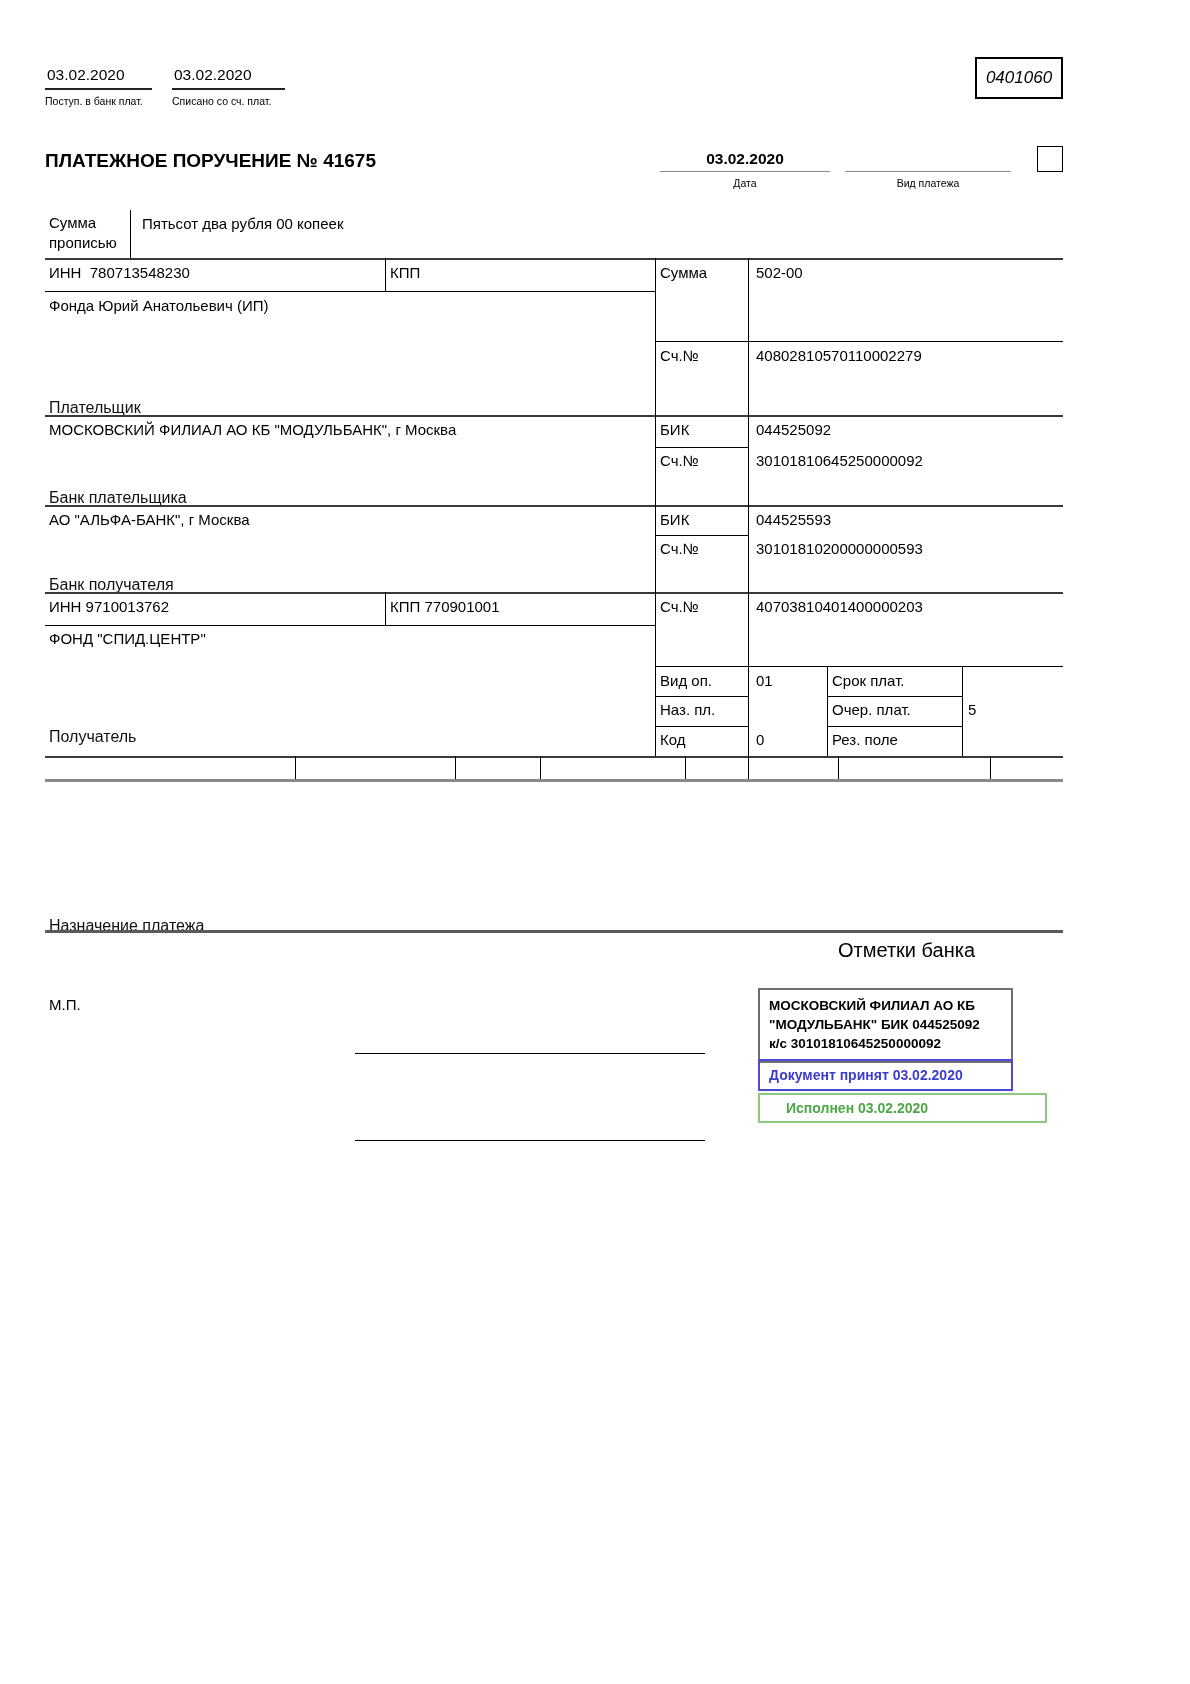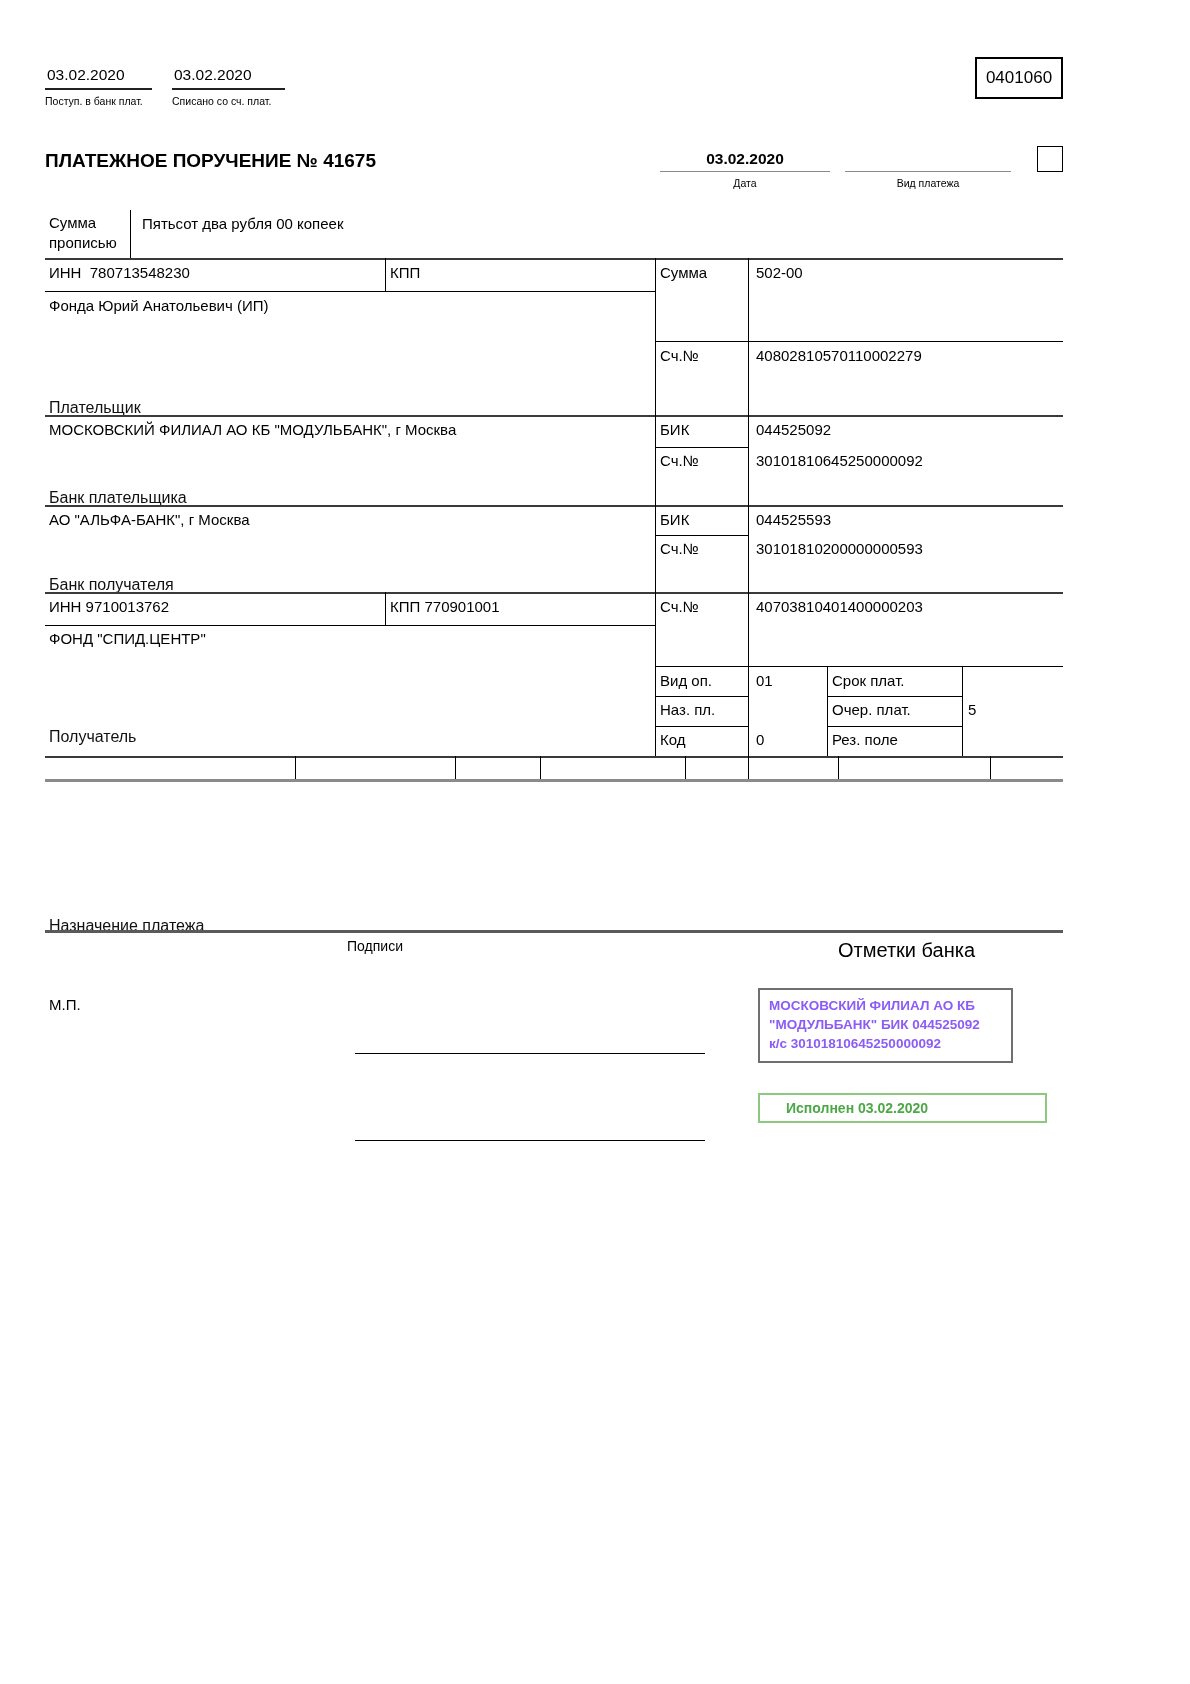--- a/index.html
+++ b/index.html
@@ -8,29 +8,29 @@
   .t{position:absolute;font-size:15px;line-height:1.25;white-space:pre;}
   .sm{position:absolute;font-size:16px;line-height:1.1;white-space:pre;color:#111;}
   .hl{position:absolute;background:#000;height:1px;}
   .vl{position:absolute;background:#000;width:1px;}
   .hl2{position:absolute;background:#3a3a3a;height:2px;}
   .hl3{position:absolute;background:#8a8a8a;height:3px;}
   .hdr-date{position:absolute;}
   .hdr-date-val{font-size:15.5px;padding:0 2px 4px 2px;border-bottom:2px solid #222;white-space:pre;}
   .hdr-date-label{font-size:10.5px;padding-top:5px;white-space:pre;}
   .form-code{position:absolute;left:975px;top:57px;width:84px;height:38px;border:2px solid #000;
-             display:flex;align-items:center;justify-content:center;font-size:17px;}
+             display:flex;align-items:center;justify-content:center;font-size:17px;font-style:italic;}
   .title{position:absolute;left:45px;top:150px;font-size:19px;font-weight:bold;white-space:pre;}
   .fld{position:absolute;text-align:center;}
   .fld-val{font-weight:bold;font-size:15.5px;border-bottom:1px solid #8a8a8a;padding-bottom:3px;min-height:18px;white-space:pre;}
   .fld-lab{font-size:10.5px;padding-top:5px;white-space:pre;}
   .small-box{position:absolute;left:1037px;top:146px;width:24px;height:24px;border:1px solid #000;}
   .sum-words-label{position:absolute;left:49px;top:213px;width:80px;font-size:15px;line-height:1.35;white-space:normal;}
   .stamp{position:absolute;left:758px;width:233px;}
-  .stamp-gray{top:988px;border:2px solid #6f6f6f;color:#8b5cf6;font-weight:bold;
+  .stamp-gray{top:988px;border:2px solid #6f6f6f;color:#000000;font-weight:bold;
               font-size:13.5px;line-height:1.4;padding:7px 9px;}
   .stamp-blue{top:1059px;border:2px solid #4a4ad4;color:#3c3ccd;font-weight:bold;
               font-size:14px;padding:6px 9px;white-space:pre;}
   .stamp-green{top:1093px;border:2px solid #8cc87e;color:#4ba845;font-weight:bold;
                font-size:14px;padding:5px 26px;white-space:pre;}
   .sig-line{position:absolute;background:#000;height:1px;width:350px;left:355px;}
 </style>
 </head>
 <body>
 
@@ -132,27 +132,27 @@
   <div class="vl" style="left:540px;top:756px;height:23px"></div>
   <div class="vl" style="left:685px;top:756px;height:23px"></div>
   <div class="vl" style="left:748px;top:756px;height:23px"></div>
   <div class="vl" style="left:838px;top:756px;height:23px"></div>
   <div class="vl" style="left:990px;top:756px;height:23px"></div>
   <div class="hl3" style="left:45px;top:779px;width:1018px"></div>
 
   <div class="sm" style="left:49px;top:917px">Назначение платежа</div>
   <div class="hl3" style="left:45px;top:930px;width:1018px;background:#5a5a5a"></div>
 
-  <div class="t" style="left:45px;top:938px;width:660px;text-align:center;font-size:14px">Подписи</div>
   <div class="t" style="left:838px;top:938px;font-size:20px">Отметки банка</div>
   <div class="t" style="left:49px;top:996px">М.П.</div>
 
   <div class="sig-line" style="top:1053px"></div>
   <div class="sig-line" style="top:1140px"></div>
 
   <div class="stamp stamp-gray">
     <div>МОСКОВСКИЙ ФИЛИАЛ АО КБ</div>
     <div>"МОДУЛЬБАНК" БИК 044525092</div>
     <div>к/с 30101810645250000092</div>
   </div>
+  <div class="stamp stamp-blue">Документ принят 03.02.2020</div>
   <div class="stamp stamp-green">Исполнен 03.02.2020</div>
 
 </div>
 
 </body></html>

